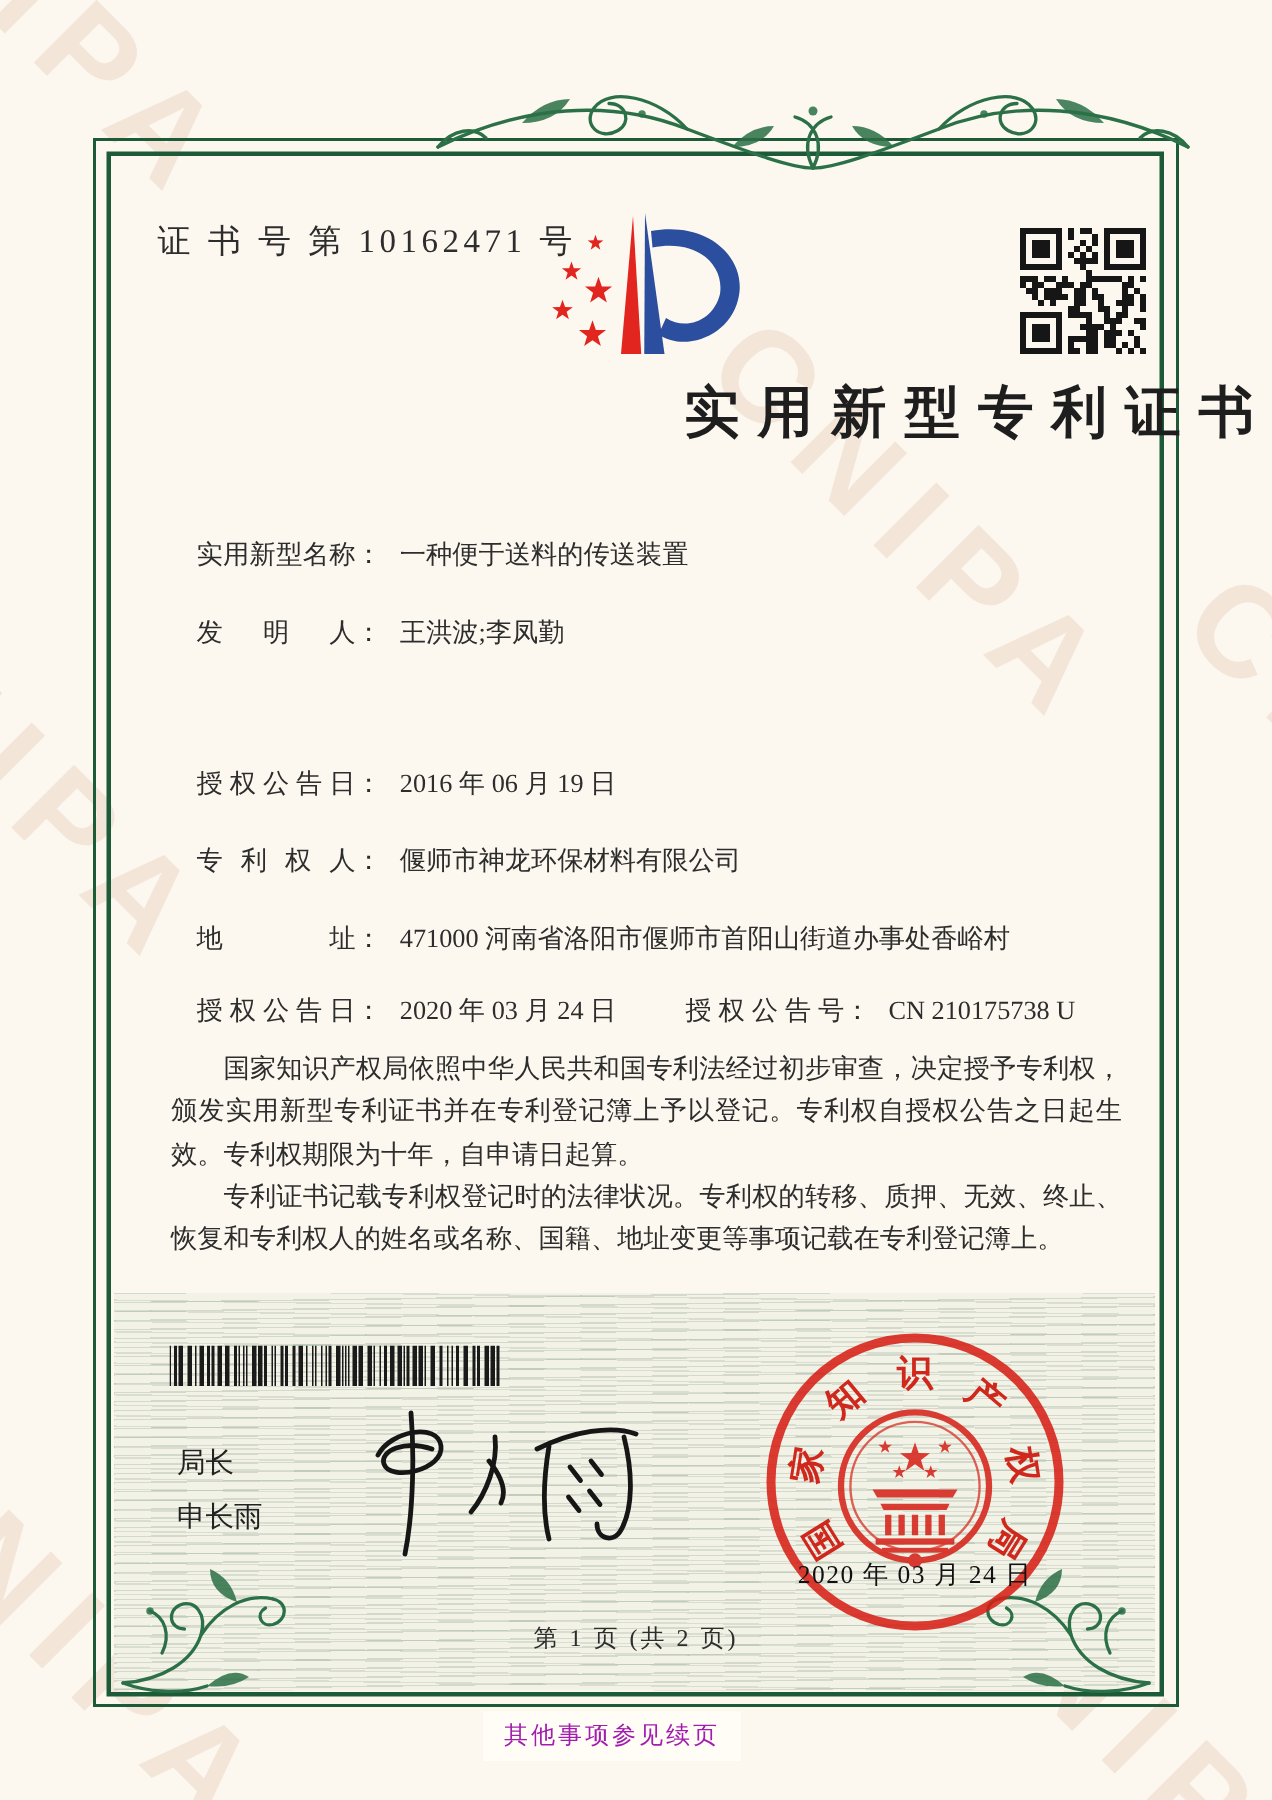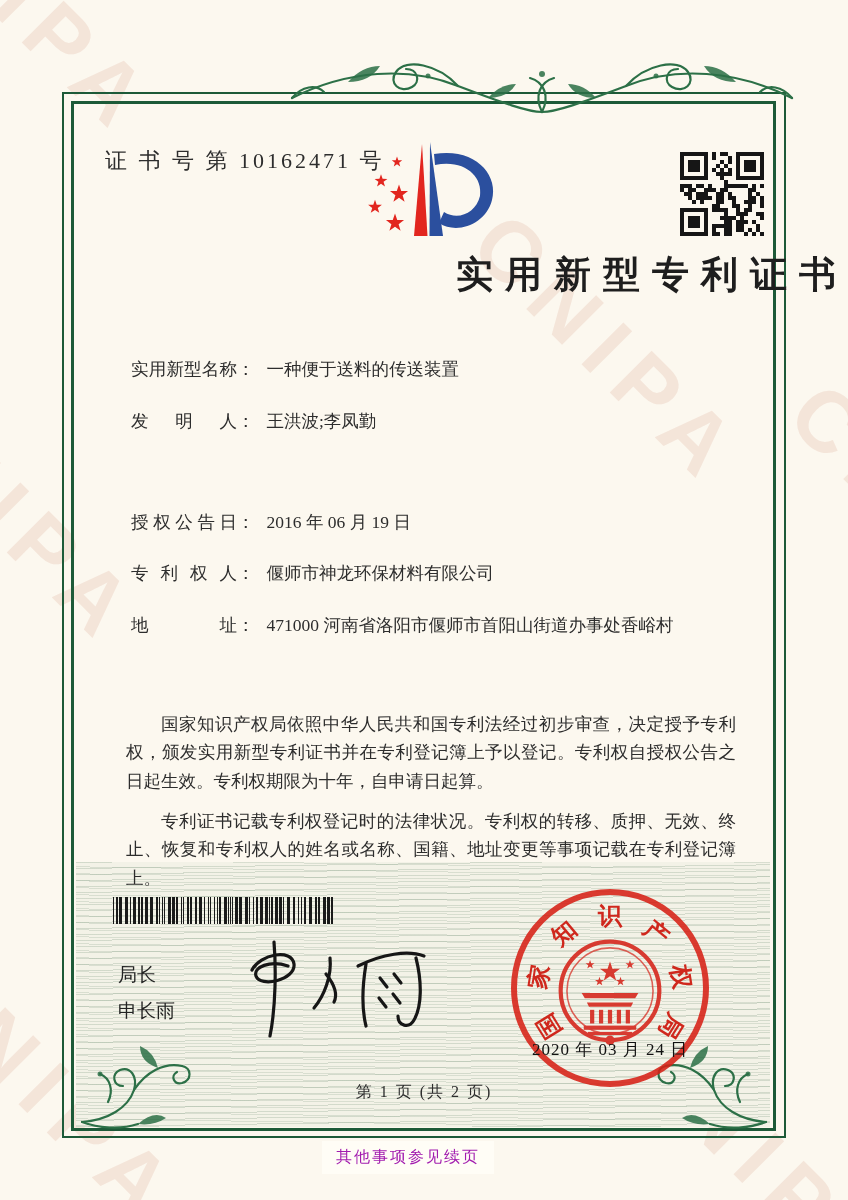--- a/index.html
+++ b/index.html
@@ -45,21 +45,21 @@
     font-size:37px;font-weight:700;letter-spacing:12px;color:#1e1e1e;z-index:4}
   
   .row{position:absolute;left:131px;font-size:17.5px;z-index:4;white-space:nowrap}
   .r1{top:357px}.r2{top:409px}.r3{top:459px}.r4{top:510px}.r5{top:561px}.r6{top:613px}.r7{top:661px}
   .lbl{display:inline-block;width:106px;text-align:justify;text-align-last:justify;vertical-align:bottom}
   .val{margin-left:12px}
   .pair2{margin-left:46px}
   
   .paras{position:absolute;left:114px;top:698px;width:634px;font-size:17.5px;
     line-height:1.62;text-align:justify;z-index:4}
-  .paras p{margin:12px;text-indent:2em}
+  .paras p{margin:0;text-indent:2em}
   
   .barcode{position:absolute;left:113px;top:897px;width:224px;height:27px;z-index:4}
   .role{position:absolute;left:118px;top:962px;font-family:Liberation Sans, sans-serif;
     font-size:19px;color:#222;z-index:4}
   .oname{position:absolute;left:118px;top:998px;font-family:Liberation Mono, monospace;
     font-size:19px;color:#222;z-index:4}
   .sig{position:absolute;left:230px;top:936px;width:212px;height:106px;z-index:4}
   
   .seal{position:absolute;left:505px;top:883px;width:210px;height:210px;z-index:5}
   .seal-ring{position:absolute;inset:6px;border:6px solid rgba(214,32,22,.88);border-radius:50%}
@@ -404,20 +404,23 @@
   </div>
   <div class="row r4">
     <span class="lbl">授权公告日</span><span>：</span><span class="val">2016 年 06 月 19 日</span>
   </div>
   <div class="row r5">
     <span class="lbl">专利权人</span><span>：</span><span class="val">偃师市神龙环保材料有限公司</span>
   </div>
   <div class="row r6">
     <span class="lbl">地址</span><span>：</span><span class="val">471000 河南省洛阳市偃师市首阳山街道办事处香峪村</span>
   </div>
+  <div class="row r7">
+    <span class="lbl">授权公告日</span><span>：</span><span class="val">2020 年 03 月 24 日</span><span class="pair2"><span class="lbl">授权公告号</span><span>：</span><span class="val">CN 210175738 U</span></span>
+  </div>
 
   <div class="paras">
     <p>国家知识产权局依照中华人民共和国专利法经过初步审查，决定授予专利权，颁发实用新型专利证书并在专利登记簿上予以登记。专利权自授权公告之日起生效。专利权期限为十年，自申请日起算。</p>
     <p>专利证书记载专利权登记时的法律状况。专利权的转移、质押、无效、终止、恢复和专利权人的姓名或名称、国籍、地址变更等事项记载在专利登记簿上。</p>
   </div>
 
   <svg id="bar-svg" class="barcode" viewBox="0 0 224 27" preserveAspectRatio="none">
       <rect x="0" y="0" width="1" height="27" fill="#1a1a1a"></rect>
       <rect x="3" y="0" width="2" height="27" fill="#1a1a1a"></rect>
       <rect x="6" y="0" width="3" height="27" fill="#1a1a1a"></rect>

